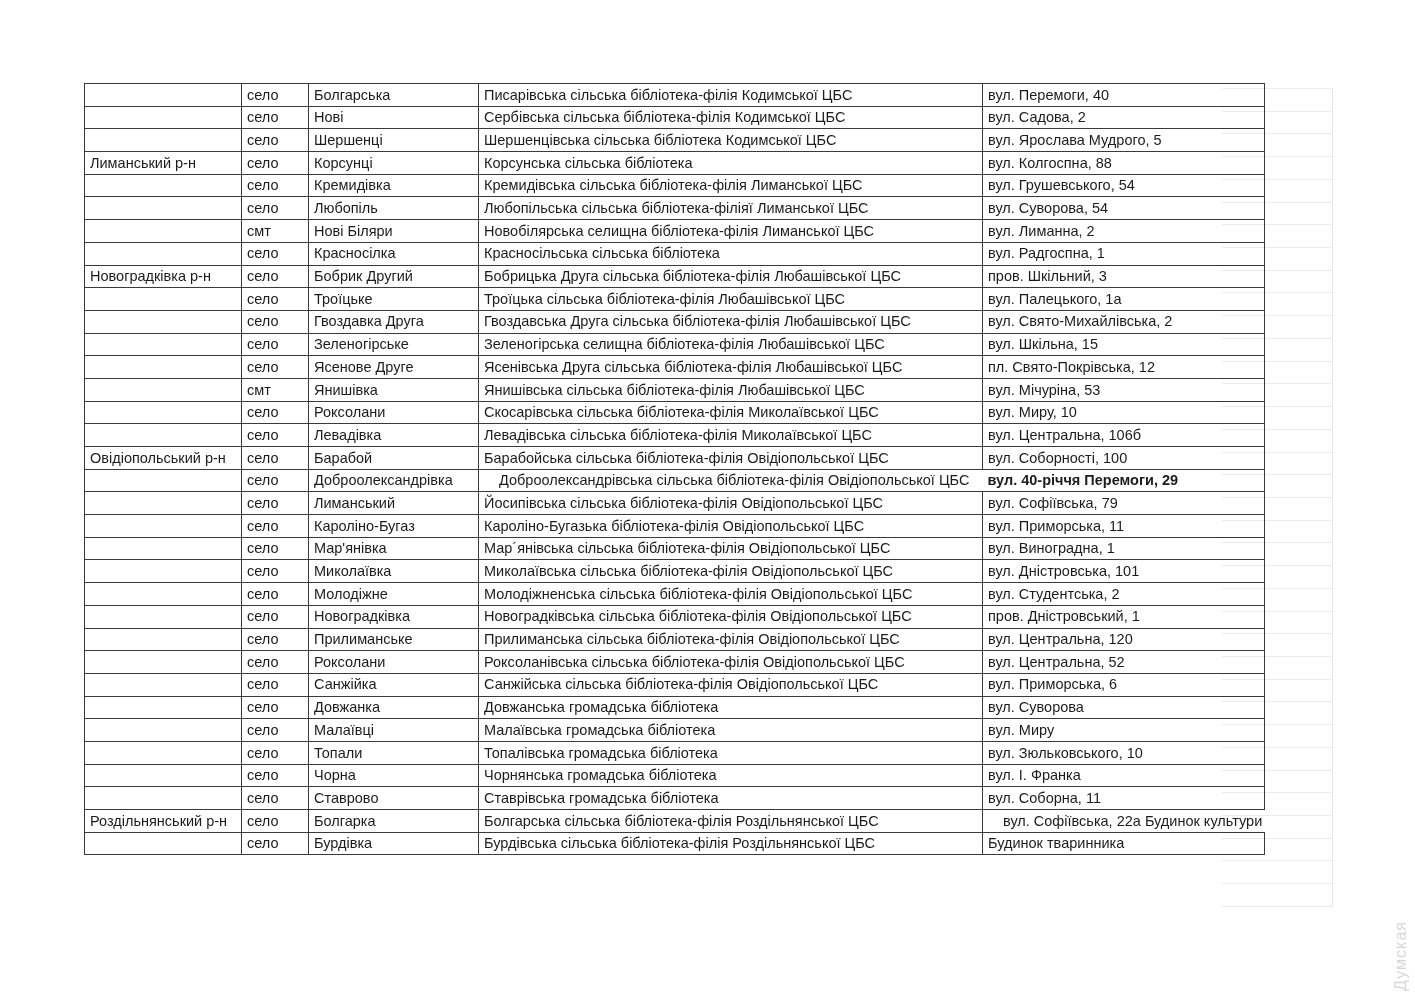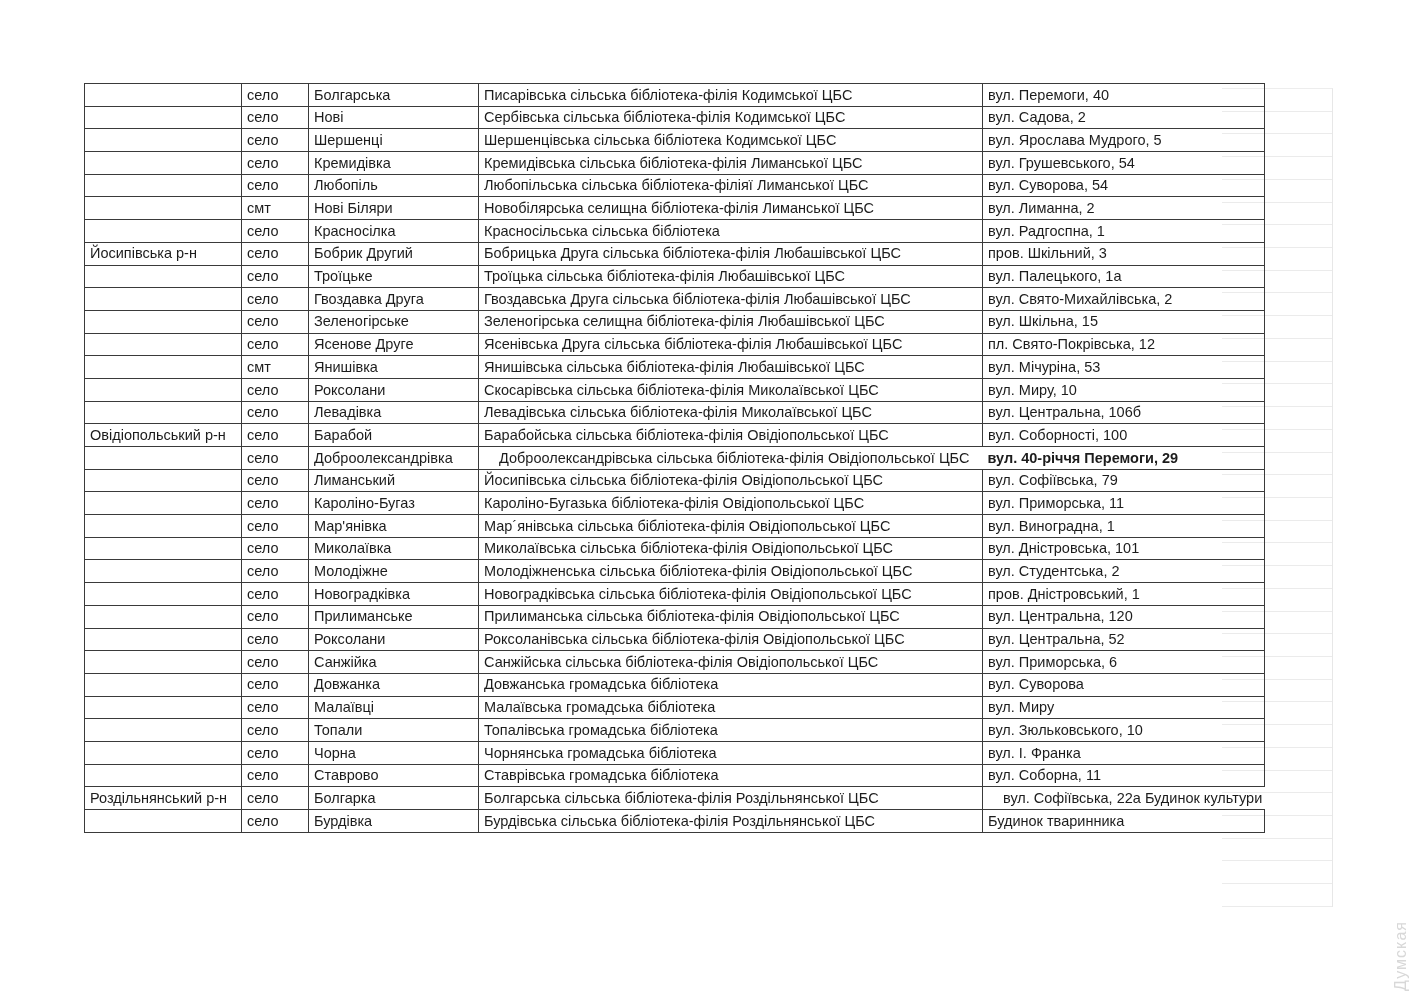--- a/index.html
+++ b/index.html
@@ -113,20 +113,27 @@
           <td>вул. Садова, 2</td>
         </tr>
         <tr>
           <td></td>
           <td>село</td>
           <td>Шершенці</td>
           <td>Шершенцівська сільська бібліотека Кодимської ЦБС</td>
           <td>вул. Ярослава Мудрого, 5</td>
         </tr>
         <tr>
+          <td>Лиманський р-н</td>
+          <td>село</td>
+          <td>Корсунці</td>
+          <td>Корсунська сільська бібліотека</td>
+          <td>вул. Колгоспна, 88</td>
+        </tr>
+        <tr>
           <td></td>
           <td>село</td>
           <td>Кремидівка</td>
           <td>Кремидівська сільська бібліотека-філія Лиманської ЦБС</td>
           <td>вул. Грушевського, 54</td>
         </tr>
         <tr>
           <td></td>
           <td>село</td>
           <td>Любопіль</td>
@@ -141,21 +148,21 @@
           <td>вул. Лиманна, 2</td>
         </tr>
         <tr>
           <td></td>
           <td>село</td>
           <td>Красносілка</td>
           <td>Красносільська сільська бібліотека</td>
           <td>вул. Радгоспна, 1</td>
         </tr>
         <tr>
-          <td>Йосипівська р-н</td>
+          <td>Новоградківка р-н</td>
           <td>село</td>
           <td>Бобрик Другий</td>
           <td>Бобрицька Друга сільська бібліотека-філія Любашівської ЦБС</td>
           <td>пров. Шкільний, 3</td>
         </tr>
         <tr>
           <td></td>
           <td>село</td>
           <td>Троїцьке</td>
           <td>Троїцька сільська бібліотека-філія Любашівської ЦБС</td>

